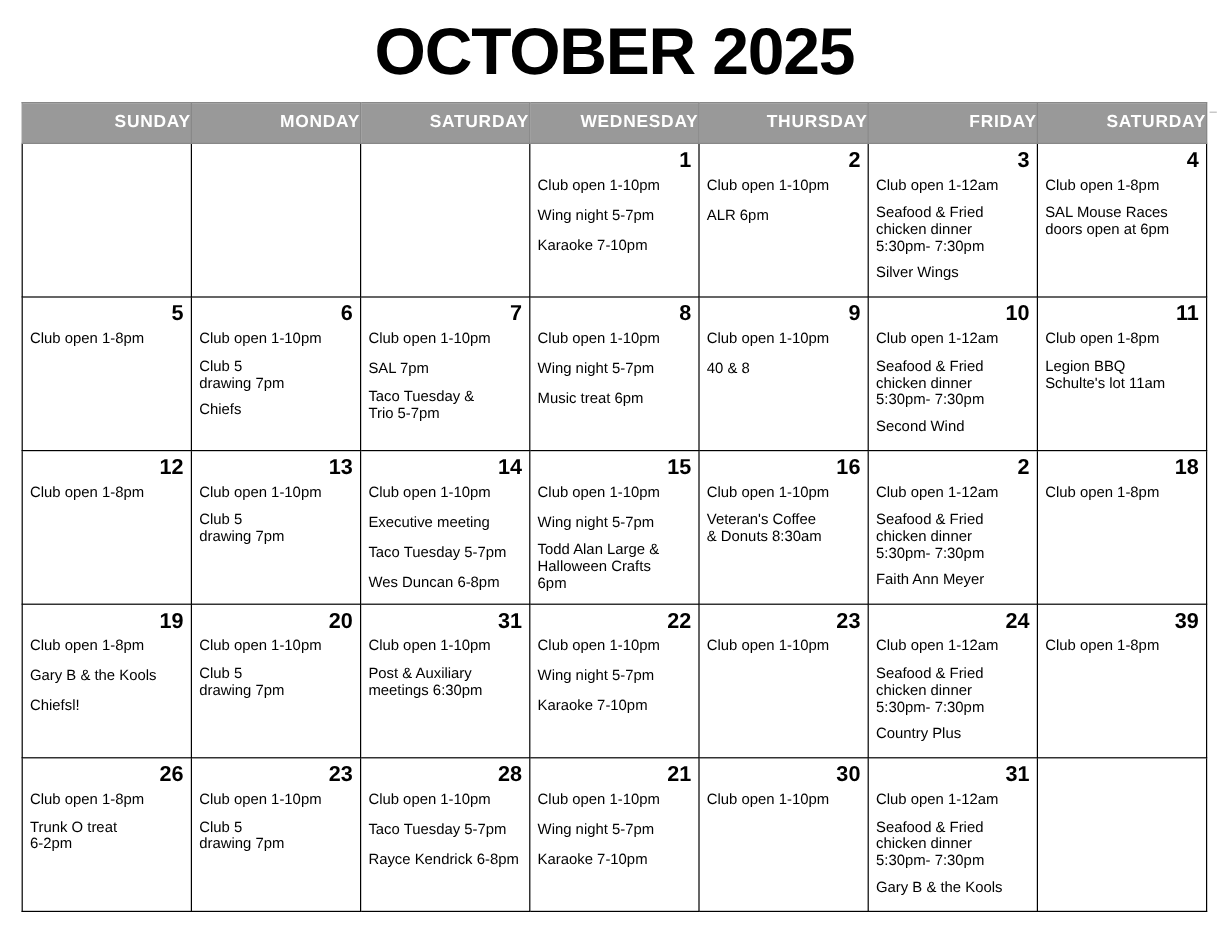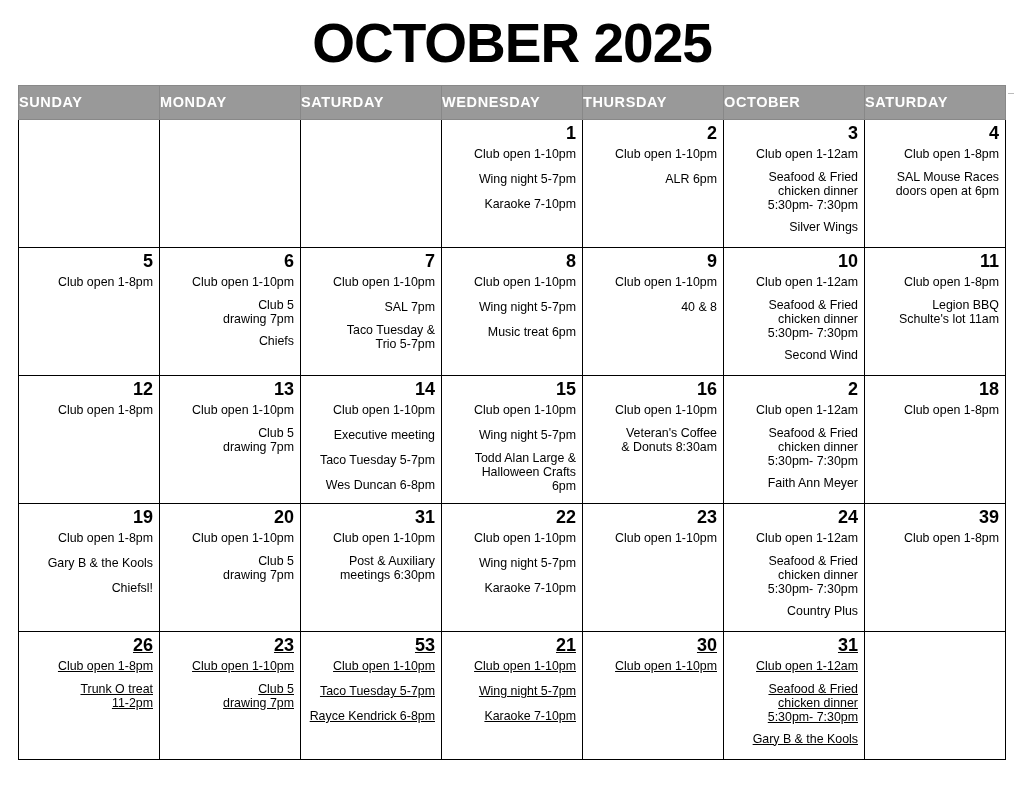--- a/index.html
+++ b/index.html
@@ -38,21 +38,21 @@
     border-collapse: collapse;
     width: 988px;
     table-layout: fixed;
   }
   table.calendar th {
     background: #999999;
     color: #ffffff;
     font-size: 14.5px;
     font-weight: bold;
     letter-spacing: 0.6px;
-    text-align: left;
+    text-align: right;
     padding: 6px 0 7px 0;
     border: 1px solid #888888;
     height: 20px;
   }
   table.calendar td {
     border: 1px solid #000000;
     vertical-align: top;
     height: 128px;
     padding: 4px 6px 3px 6px;
     box-sizing: border-box;
@@ -62,38 +62,37 @@
   }
   .daynum {
     text-align: right;
     font-size: 18px;
     font-weight: bold;
     line-height: 1.05;
     margin-bottom: 2px;
     min-height: 20px;
   }
   .events {
-    text-align: right;
+    text-align: left;
     font-size: 12.4px;
     line-height: 1.45;
   }
   .ev {
     margin: 0 0 7px 0;
     white-space: pre-line;
   }
   .ev.tight {
     line-height: 1.12;
     margin-bottom: 6px;
   }
   .ev:last-child {
     margin-bottom: 0;
   }
   .last-row td {
     height: 128px;
-    text-decoration: underline;
   }
   .corner-mark {
     position: absolute;
     right: 10px;
     top: 93px;
     width: 6px;
     height: 6px;
     border-top: 1px solid #bbbbbb;
   }
 </style>
@@ -105,21 +104,21 @@
   <div class="corner-mark"></div>
   <div class="cal-wrap">
     <table class="calendar">
       <thead>
         <tr>
           <th>SUNDAY</th>
           <th>MONDAY</th>
           <th>SATURDAY</th>
           <th>WEDNESDAY</th>
           <th>THURSDAY</th>
-          <th>OCTOBER</th>
+          <th>FRIDAY</th>
           <th>SATURDAY</th>
         </tr>
       </thead>
       <tbody id="cal-body">
           <tr>
             <td class="empty">
               <div class="daynum"></div>
               <div class="events"></div>
             </td>
             <td class="empty">
@@ -337,33 +336,33 @@
                 <div class="ev">Club open 1-8pm</div>
               </div>
             </td>
           </tr>
           <tr class="last-row">
             <td>
               <div class="daynum">26</div>
               <div class="events">
                 <div class="ev">Club open 1-8pm</div>
                 <div class="ev tight">Trunk O treat
-11-2pm</div>
+6-2pm</div>
               </div>
             </td>
             <td>
               <div class="daynum">23</div>
               <div class="events">
                 <div class="ev">Club open 1-10pm</div>
                 <div class="ev tight">Club 5
 drawing 7pm</div>
               </div>
             </td>
             <td>
-              <div class="daynum">53</div>
+              <div class="daynum">28</div>
               <div class="events">
                 <div class="ev">Club open 1-10pm</div>
                 <div class="ev">Taco Tuesday  5-7pm</div>
                 <div class="ev">Rayce Kendrick 6-8pm</div>
               </div>
             </td>
             <td>
               <div class="daynum">21</div>
               <div class="events">
                 <div class="ev">Club open 1-10pm</div>

